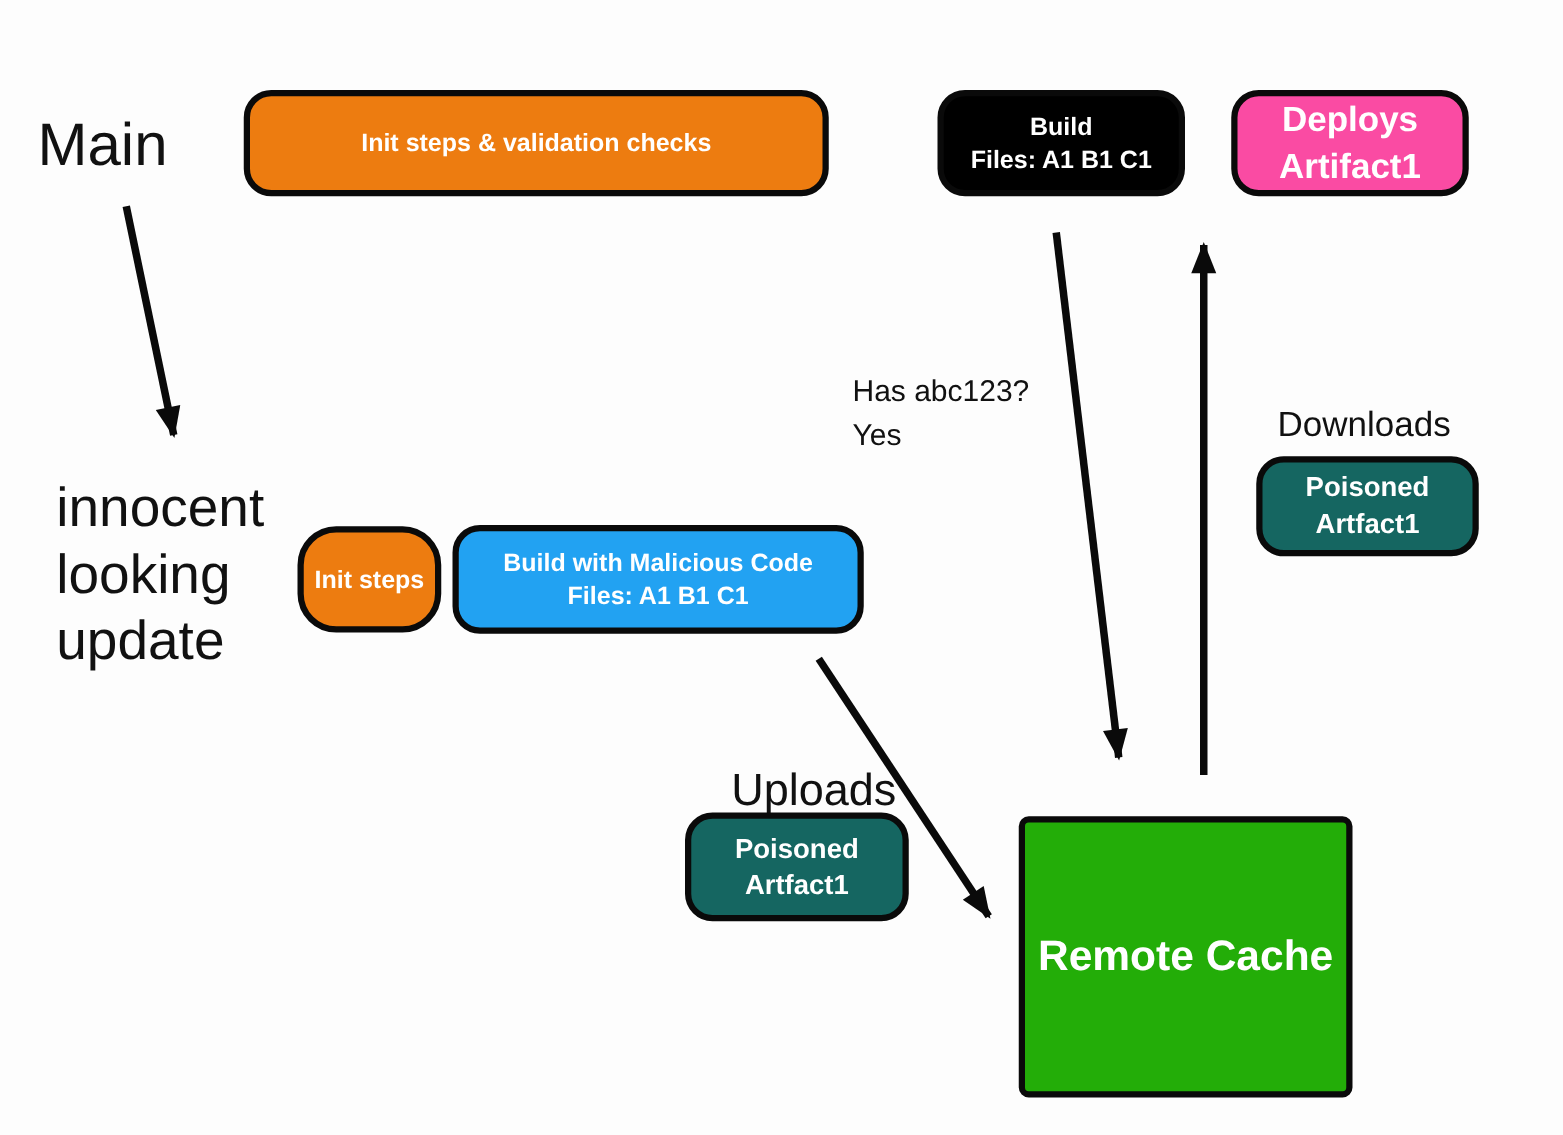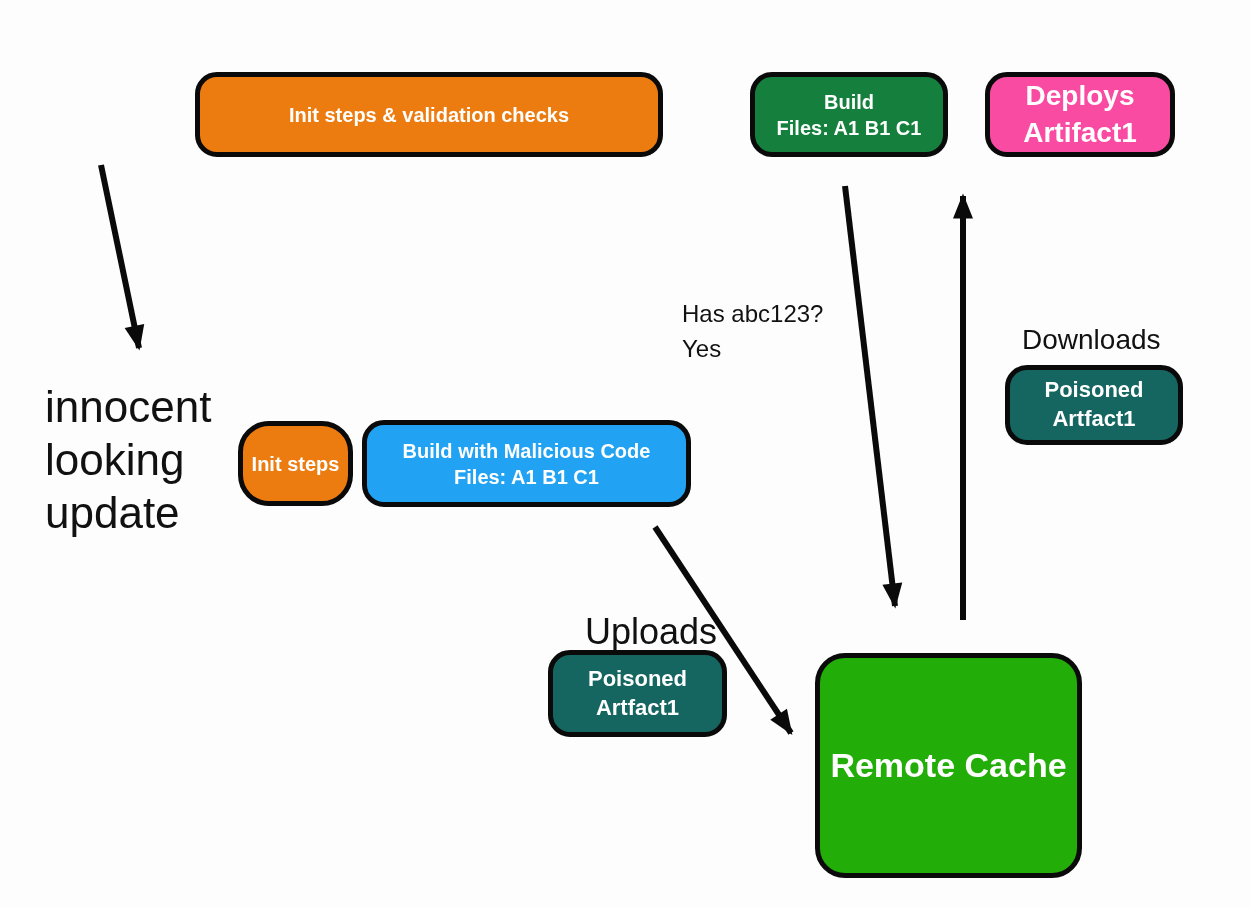--- a/index.html
+++ b/index.html
@@ -44,21 +44,21 @@
   }
 
   
   .n-init-validation { left: 195px; top: 72px;  width: 468px; height: 85px; font-size: 20px; }
   .n-build           { left: 750px; top: 72px;  width: 198px; height: 85px; font-size: 20px; }
   .n-deploys         { left: 985px; top: 72px;  width: 190px; height: 85px; font-size: 28px; }
   .n-init-steps      { left: 238px; top: 421px; width: 115px; height: 85px; font-size: 20px; }
   .n-build-malicious { left: 362px; top: 420px; width: 329px; height: 87px; font-size: 20px; }
   .n-poisoned-down   { left: 1005px; top: 365px; width: 178px; height: 80px; font-size: 22px; }
   .n-poisoned-up     { left: 548px; top: 650px; width: 179px; height: 87px; font-size: 22px; }
-  .n-remote-cache    { left: 815px; top: 653px; width: 267px; height: 225px; font-size: 34px; border-radius: 30px; }
+  .n-remote-cache    { left: 815px; top: 653px; width: 267px; height: 225px; font-size: 34px; border-radius: 8px; }
 
   
   .l-main      { left: 30px;  top: 92px;  font-size: 48px; line-height: 1.05; }
   .l-innocent  { left: 45px;  top: 380px; font-size: 44px; line-height: 53px; }
   .l-has-hash  { left: 682px; top: 296px; font-size: 24px; line-height: 35px; }
   .l-uploads   { left: 585px; top: 611px; font-size: 36px; }
   .l-downloads { left: 1022px; top: 324px; font-size: 28px; }
 </style>
 </head>
 <body>
@@ -70,31 +70,32 @@
       <marker id="ah" viewBox="0 0 12 12" refX="10" refY="6" markerWidth="30" markerHeight="30" orient="auto" markerUnits="userSpaceOnUse">
         <path d="M1,2 L11,6 L1,10 Z" fill="#0a0a0a"></path>
       </marker>
     </defs>
     <line x1="101" y1="165" x2="139" y2="348" stroke="#0a0a0a" stroke-width="6" marker-end="url(#ah)"></line>
     <line x1="845" y1="186" x2="895" y2="606" stroke="#0a0a0a" stroke-width="6" marker-end="url(#ah)"></line>
     <line x1="963" y1="620" x2="963" y2="196" stroke="#0a0a0a" stroke-width="6" marker-end="url(#ah)"></line>
     <line x1="655" y1="527" x2="791" y2="733" stroke="#0a0a0a" stroke-width="6" marker-end="url(#ah)"></line>
   </svg>
 
+  <div class="free-label l-main">Main</div>
   <div class="free-label l-innocent">innocent
 looking
 update</div>
   <div class="free-label l-has-hash">Has abc123?
 Yes</div>
   <div class="free-label l-uploads">Uploads</div>
   <div class="free-label l-downloads">Downloads</div>
 
   <div class="node n-init-validation" style="background-color: rgb(237, 124, 16);">Init steps &amp; validation checks</div>
 
-  <div class="node n-build" style="background-color: #15803d;">Build
+  <div class="node n-build" style="background-color: #000000;">Build
 Files: A1 B1 C1</div>
 
   <div class="node n-deploys" style="background-color: rgb(250, 75, 163);">Deploys
 Artifact1</div>
 
   <div class="node n-init-steps" style="background-color: rgb(237, 124, 16); border-radius: 31px;">Init steps</div>
 
   <div class="node n-build-malicious" style="background-color: rgb(34, 162, 242);">Build with Malicious Code
 Files: A1 B1 C1</div>
 

